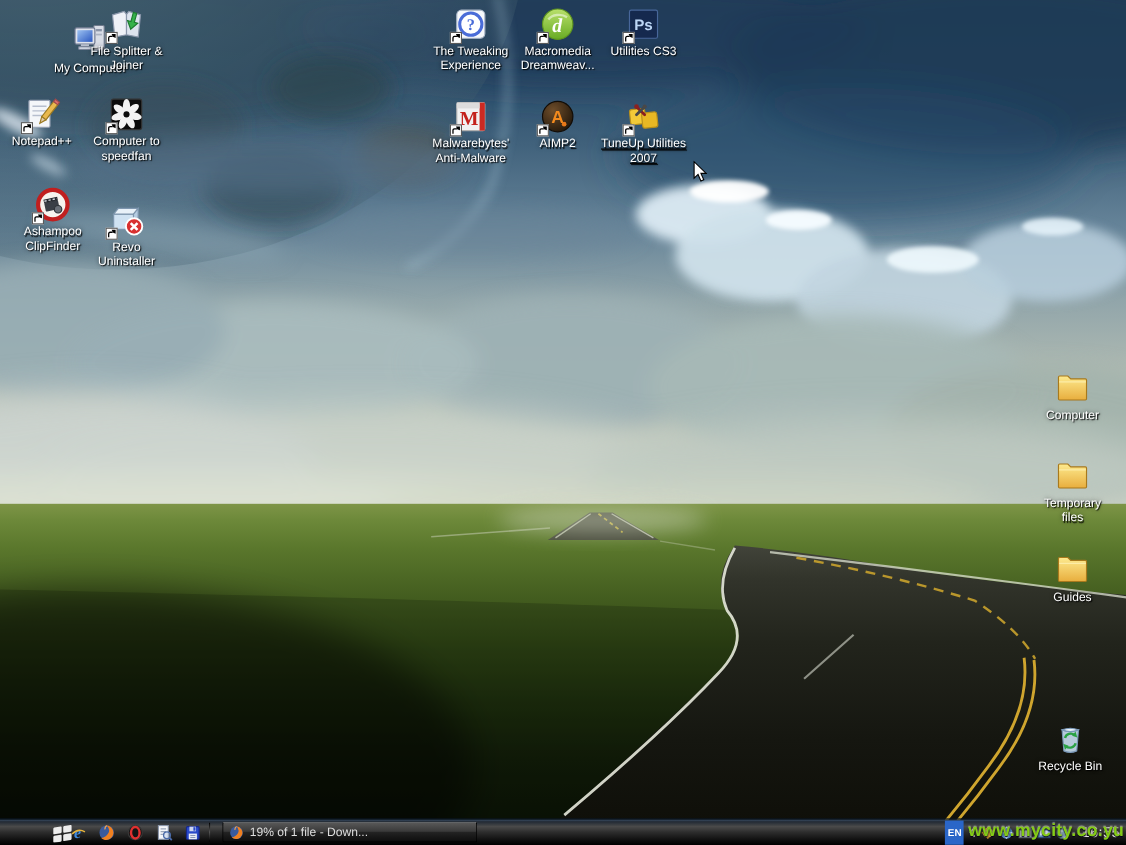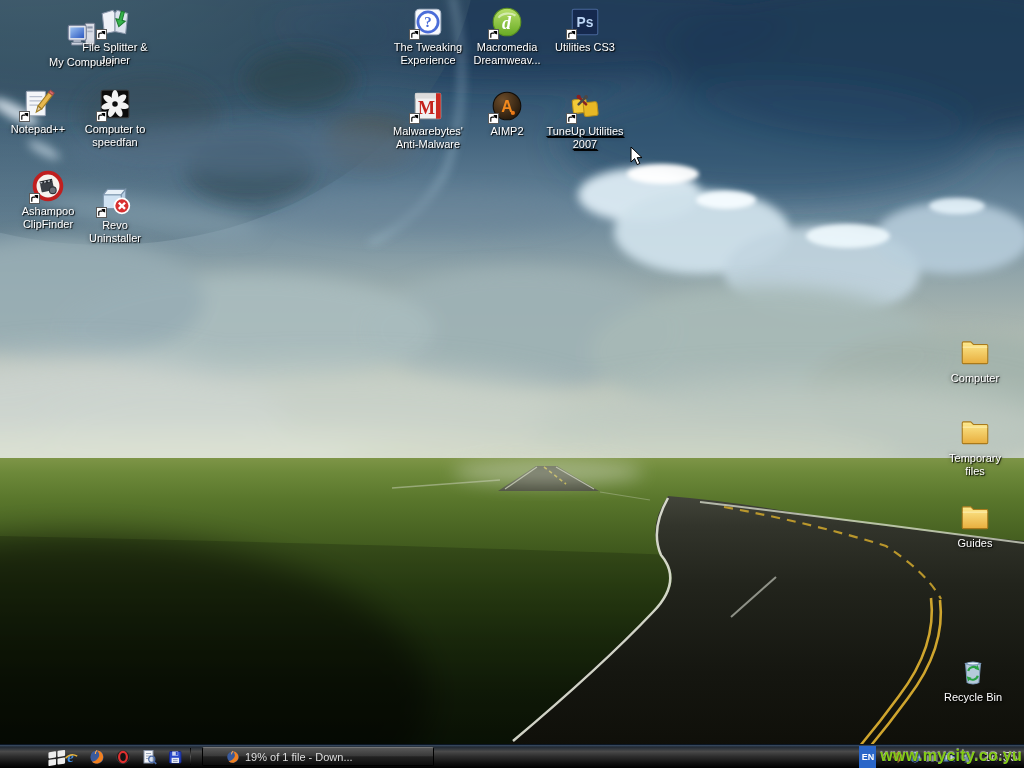--- a/index.html
+++ b/index.html
@@ -19,21 +19,21 @@
   .taskbar{position:absolute;left:0;right:0;bottom:0;height:23px;z-index:40;
            background:linear-gradient(180deg,#3a4e66 0%,#222a34 9%,#4a4a4a 28%,#2d2d2d 50%,#101010 80%,#000 100%);
            border-top:1px solid #0b1624;box-sizing:content-box;}
   .start-btn{position:absolute;left:44px;top:2px;width:26px;height:19px;display:flex;align-items:center;justify-content:center;}
   .ql{position:absolute;left:62px;top:0;height:23px;display:flex;align-items:center;gap:8px;}
   .ql-btn{width:18px;height:18px;display:flex;align-items:center;justify-content:center;}
   .tb-sep{position:absolute;left:190px;top:3px;width:1px;height:17px;background:linear-gradient(180deg,#000,#555,#000);}
   .task-btn{position:absolute;left:202px;top:2px;width:232px;height:19px;border-radius:2px;box-sizing:border-box;
             background:linear-gradient(180deg,#585858 0%,#3a3a3a 45%,#222 52%,#0d0d0d 100%);
             border:1px solid #000;border-top-color:#757575;
-            display:flex;align-items:center;gap:5px;padding:0 23px;overflow:hidden;}
+            display:flex;align-items:center;gap:5px;padding:0 5px;overflow:hidden;}
   .task-label{font-size:11px;color:#dedede;white-space:nowrap;overflow:hidden;}
   .tray{position:absolute;right:0;top:0;height:23px;display:flex;align-items:center;gap:3px;padding:0 6px 0 4px;}
   .lang{width:17px;height:22px;background:#2a66c8;color:#fff;font-size:9px;font-weight:bold;
         display:flex;align-items:center;justify-content:center;}
   .chev{width:9px;height:13px;display:flex;align-items:center;justify-content:center;}
   .tray-ic{width:14px;height:14px;display:flex;align-items:center;justify-content:center;}
   .clock{font-size:13px;color:#eaeaea;margin-left:7px;letter-spacing:.4px;}
 
   .watermark{position:absolute;right:2px;bottom:3px;z-index:50;font-size:16px;font-weight:bold;color:#84cc16;
              letter-spacing:.3px;

